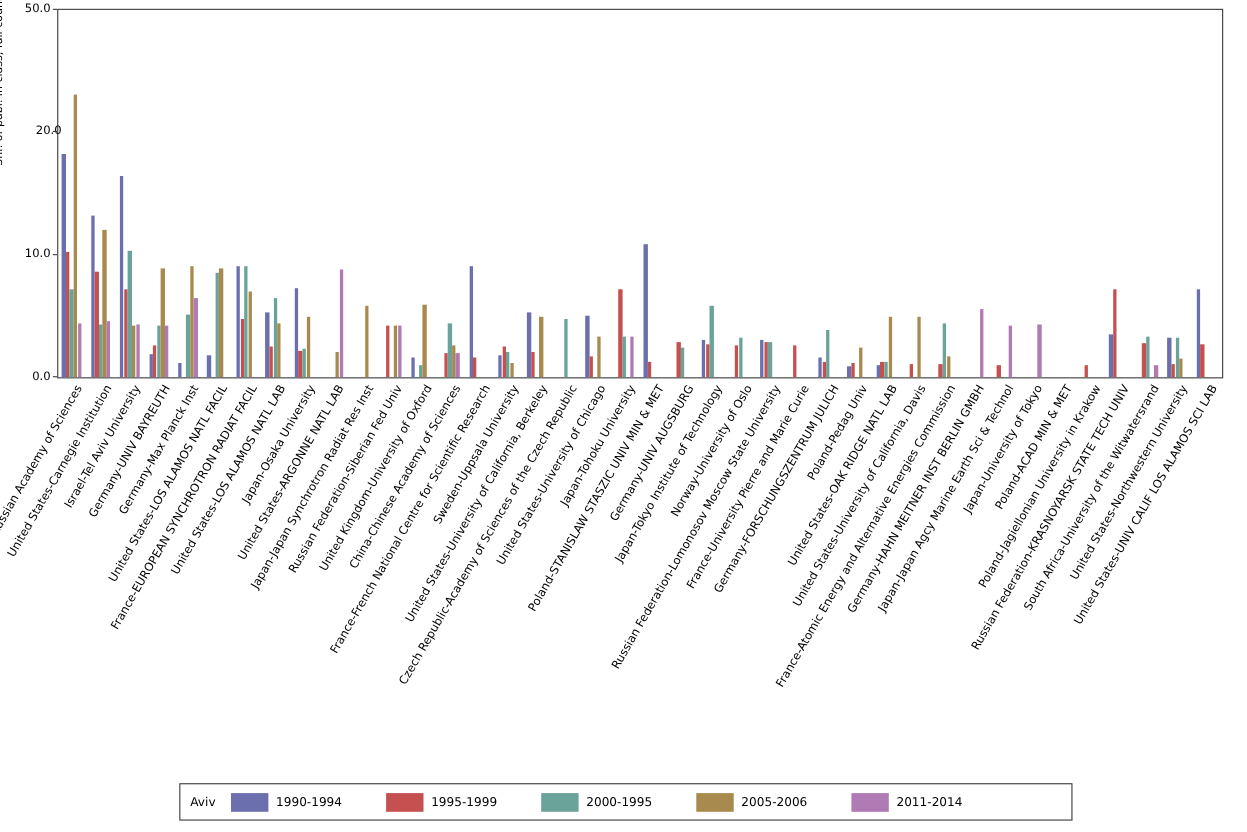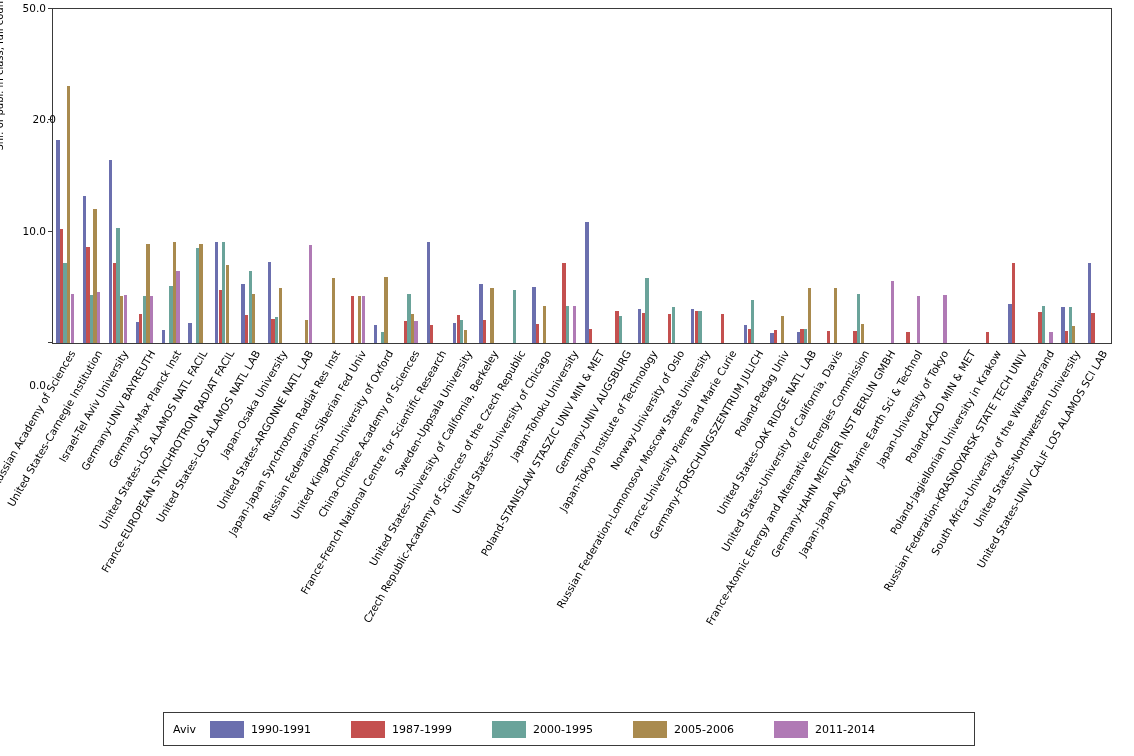--- a/index.html
+++ b/index.html
@@ -317,21 +317,21 @@
           <div class="bar" style="left: 10.8px; width: 3.3px; height: 16.7px; background: rgb(169, 138, 78);"></div>
         </div>
         <div class="bar-group" style="left: 1034.77px; width: 18px;">
           <div class="bar" style="left: 0px; width: 3.3px; height: 80.16px; background: rgb(107, 111, 174);"></div>
           <div class="bar" style="left: 3.6px; width: 3.3px; height: 30.06px; background: rgb(196, 80, 79);"></div>
         </div>
       </div>
   </div>
 
   <div id="y-axis">
-      <div class="y-tick-label" style="top: 342px; left: 2px; right: auto; margin-top: 43px;">0.0</div>
+      <div class="y-tick-label" style="top: 342px; left: 2px; right: auto;">0.0</div>
       <div style="position: absolute; left: 48px; top: 342px; width: 4px; height: 1px; background: rgb(58, 58, 58);"></div>
       <div class="y-tick-label" style="top: 230.667px; left: 2px; right: auto;">10.0</div>
       <div style="position: absolute; left: 48px; top: 230.667px; width: 4px; height: 1px; background: rgb(58, 58, 58);"></div>
       <div class="y-tick-label" style="top: 119.333px; left: 12px; right: auto;">20.0</div>
       <div style="position: absolute; left: 48px; top: 119.333px; width: 4px; height: 1px; background: rgb(58, 58, 58);"></div>
       <div class="y-tick-label" style="top: 8px; left: 2px; right: auto;">50.0</div>
       <div style="position: absolute; left: 48px; top: 8px; width: 4px; height: 1px; background: rgb(58, 58, 58);"></div>
     </div>
 
   <div class="y-axis-label">Shr. of publ. in class, full counts (%)</div>
@@ -377,25 +377,25 @@
       <div class="x-label" style="left: 993.875px;">South Africa-University of the Witwatersrand</div>
       <div class="x-label" style="left: 1020.33px;">United States-Northwestern University</div>
       <div class="x-label" style="left: 1046.77px;">United States-UNIV CALIF LOS ALAMOS SCI LAB</div>
     </div>
 
   <div class="legend">
     <span class="legend-title">Aviv</span>
     <div id="legend-items" style="display:flex;align-items:center;">
         <div class="legend-item">
           <span class="legend-swatch" style="background: rgb(107, 111, 174);"></span>
-          <span class="legend-label">1990-1991</span>
+          <span class="legend-label">1990-1994</span>
         </div>
         <div class="legend-item">
           <span class="legend-swatch" style="background: rgb(196, 80, 79);"></span>
-          <span class="legend-label">1987-1999</span>
+          <span class="legend-label">1995-1999</span>
         </div>
         <div class="legend-item">
           <span class="legend-swatch" style="background: rgb(106, 163, 154);"></span>
           <span class="legend-label">2000-1995</span>
         </div>
         <div class="legend-item">
           <span class="legend-swatch" style="background: rgb(169, 138, 78);"></span>
           <span class="legend-label">2005-2006</span>
         </div>
         <div class="legend-item">

